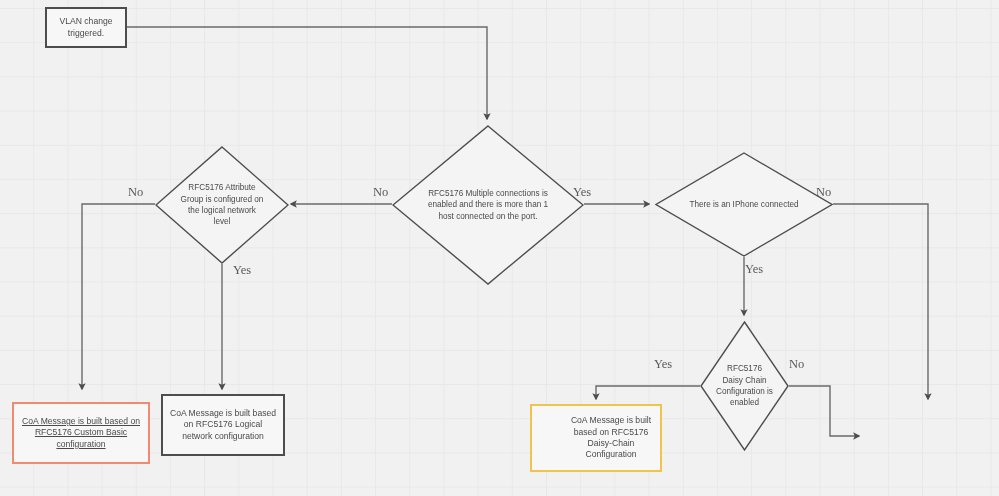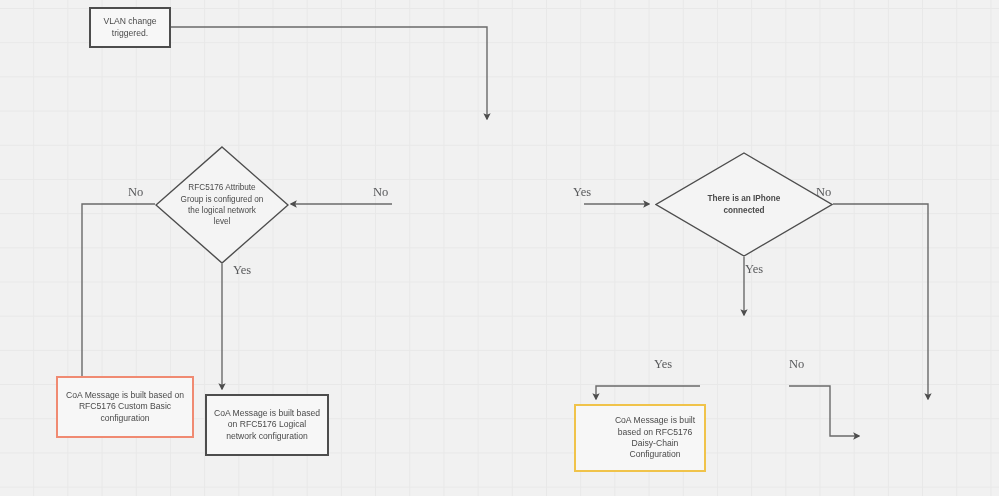--- a/index.html
+++ b/index.html
@@ -31,21 +31,20 @@
     justify-content: center;
     text-align: center;
     color: #4a4a4a;
     line-height: 1.32;
   }
   .rect {
     background: #f7f7f7;
     border: 2px solid #4d4d4d;
     font-size: 8.6px;
     padding: 3px 6px;
-    margin-left: 44px;
   }
   .rect.start { font-size: 8.6px; }
   .rect.red { border-color: #f08a72; }
   .rect.gray { border-color: #4d4d4d; }
   .rect.yellow { border-color: #f0c34a; padding-left: 36px; }
   .rect.blue { border-color: #7ab4e0; }
   .diamond-wrap { position: absolute; }
   .diamond-wrap svg { position: absolute; left: 0; top: 0; }
   .diamond-label {
     position: absolute;
@@ -87,37 +86,49 @@
         <path d="M 222 264 L 222 389"></path>
         <path d="M 744 257 L 744 315"></path>
         <path d="M 833 204 L 928 204 L 928 399"></path>
         <path d="M 700 386 L 596 386 L 596 399"></path>
         <path d="M 789 386 L 830 386 L 830 436 L 859 436"></path>
       </g>
   </svg>
 
   <div class="node rect start" style="left: 45px; top: 7px; width: 82px; height: 41px; border-color: rgb(77, 77, 77);">VLAN change triggered.</div>
 
+  <div class="diamond-wrap" style="left: 392px; top: 125px; width: 192px; height: 160px;">
+    <svg width="192" height="160" viewBox="0 0 192 160">
+      <polygon points="96,1 191,80 96,159 1,80" fill="#f4f4f4" stroke="#4d4d4d" stroke-width="1.4"></polygon>
+    </svg>
+    <div class="diamond-label">RFC5176 Multiple connections is enabled and there is more than 1 host connected on the port.</div>
+  </div>
 
   <div class="diamond-wrap" style="left: 155px; top: 146px; width: 134px; height: 118px;">
     <svg width="134" height="118" viewBox="0 0 134 118">
       <polygon points="67,1 133,59 67,117 1,59" fill="#f4f4f4" stroke="#4d4d4d" stroke-width="1.4"></polygon>
     </svg>
     <div class="diamond-label">RFC5176 Attribute Group is configured on the logical network level</div>
   </div>
 
-  <div class="diamond-wrap" style="left: 655px; top: 152px; width: 178px; height: 105px; font-weight: bold;">
+  <div class="diamond-wrap" style="left: 655px; top: 152px; width: 178px; height: 105px;">
     <svg width="178" height="105" viewBox="0 0 178 105">
       <polygon points="89,1 177,52.5 89,104 1,52.5" fill="#f4f4f4" stroke="#4d4d4d" stroke-width="1.4"></polygon>
     </svg>
     <div class="diamond-label">There is an IPhone connected</div>
   </div>
 
+  <div class="diamond-wrap" style="left: 700px; top: 321px; width: 89px; height: 130px;">
+    <svg width="89" height="130" viewBox="0 0 89 130">
+      <polygon points="44.5,1 88,65 44.5,129 1,65" fill="#f4f4f4" stroke="#4d4d4d" stroke-width="1.4"></polygon>
+    </svg>
+    <div class="diamond-label">RFC5176 Daisy Chain Configuration is enabled</div>
+  </div>
 
-  <div class="node rect red" style="left: 12px; top: 376px; width: 138px; height: 62px; border-color: rgb(240, 138, 114);">CoA Message is built based on RFC5176 Custom Basic configuration</div>
+  <div class="node rect red" style="left: 12px; top: 402px; width: 138px; height: 62px; border-color: rgb(240, 138, 114); text-decoration: underline;">CoA Message is built based on RFC5176 Custom Basic configuration</div>
 
   <div class="node rect gray" style="left: 161px; top: 394px; width: 124px; height: 62px; border-color: rgb(77, 77, 77);">CoA Message is built based on RFC5176 Logical network configuration</div>
 
   <div class="node rect yellow" style="left: 530px; top: 404px; width: 132px; height: 68px; border-color: rgb(240, 195, 74);">CoA Message is built based on RFC5176 Daisy-Chain Configuration</div>
 
 
   <div class="edge-label" style="left: 373px; top: 185px;">No</div>
   <div class="edge-label" style="left: 573px; top: 185px;">Yes</div>
   <div class="edge-label" style="left: 128px; top: 185px;">No</div>
   <div class="edge-label" style="left: 233px; top: 263px;">Yes</div>

